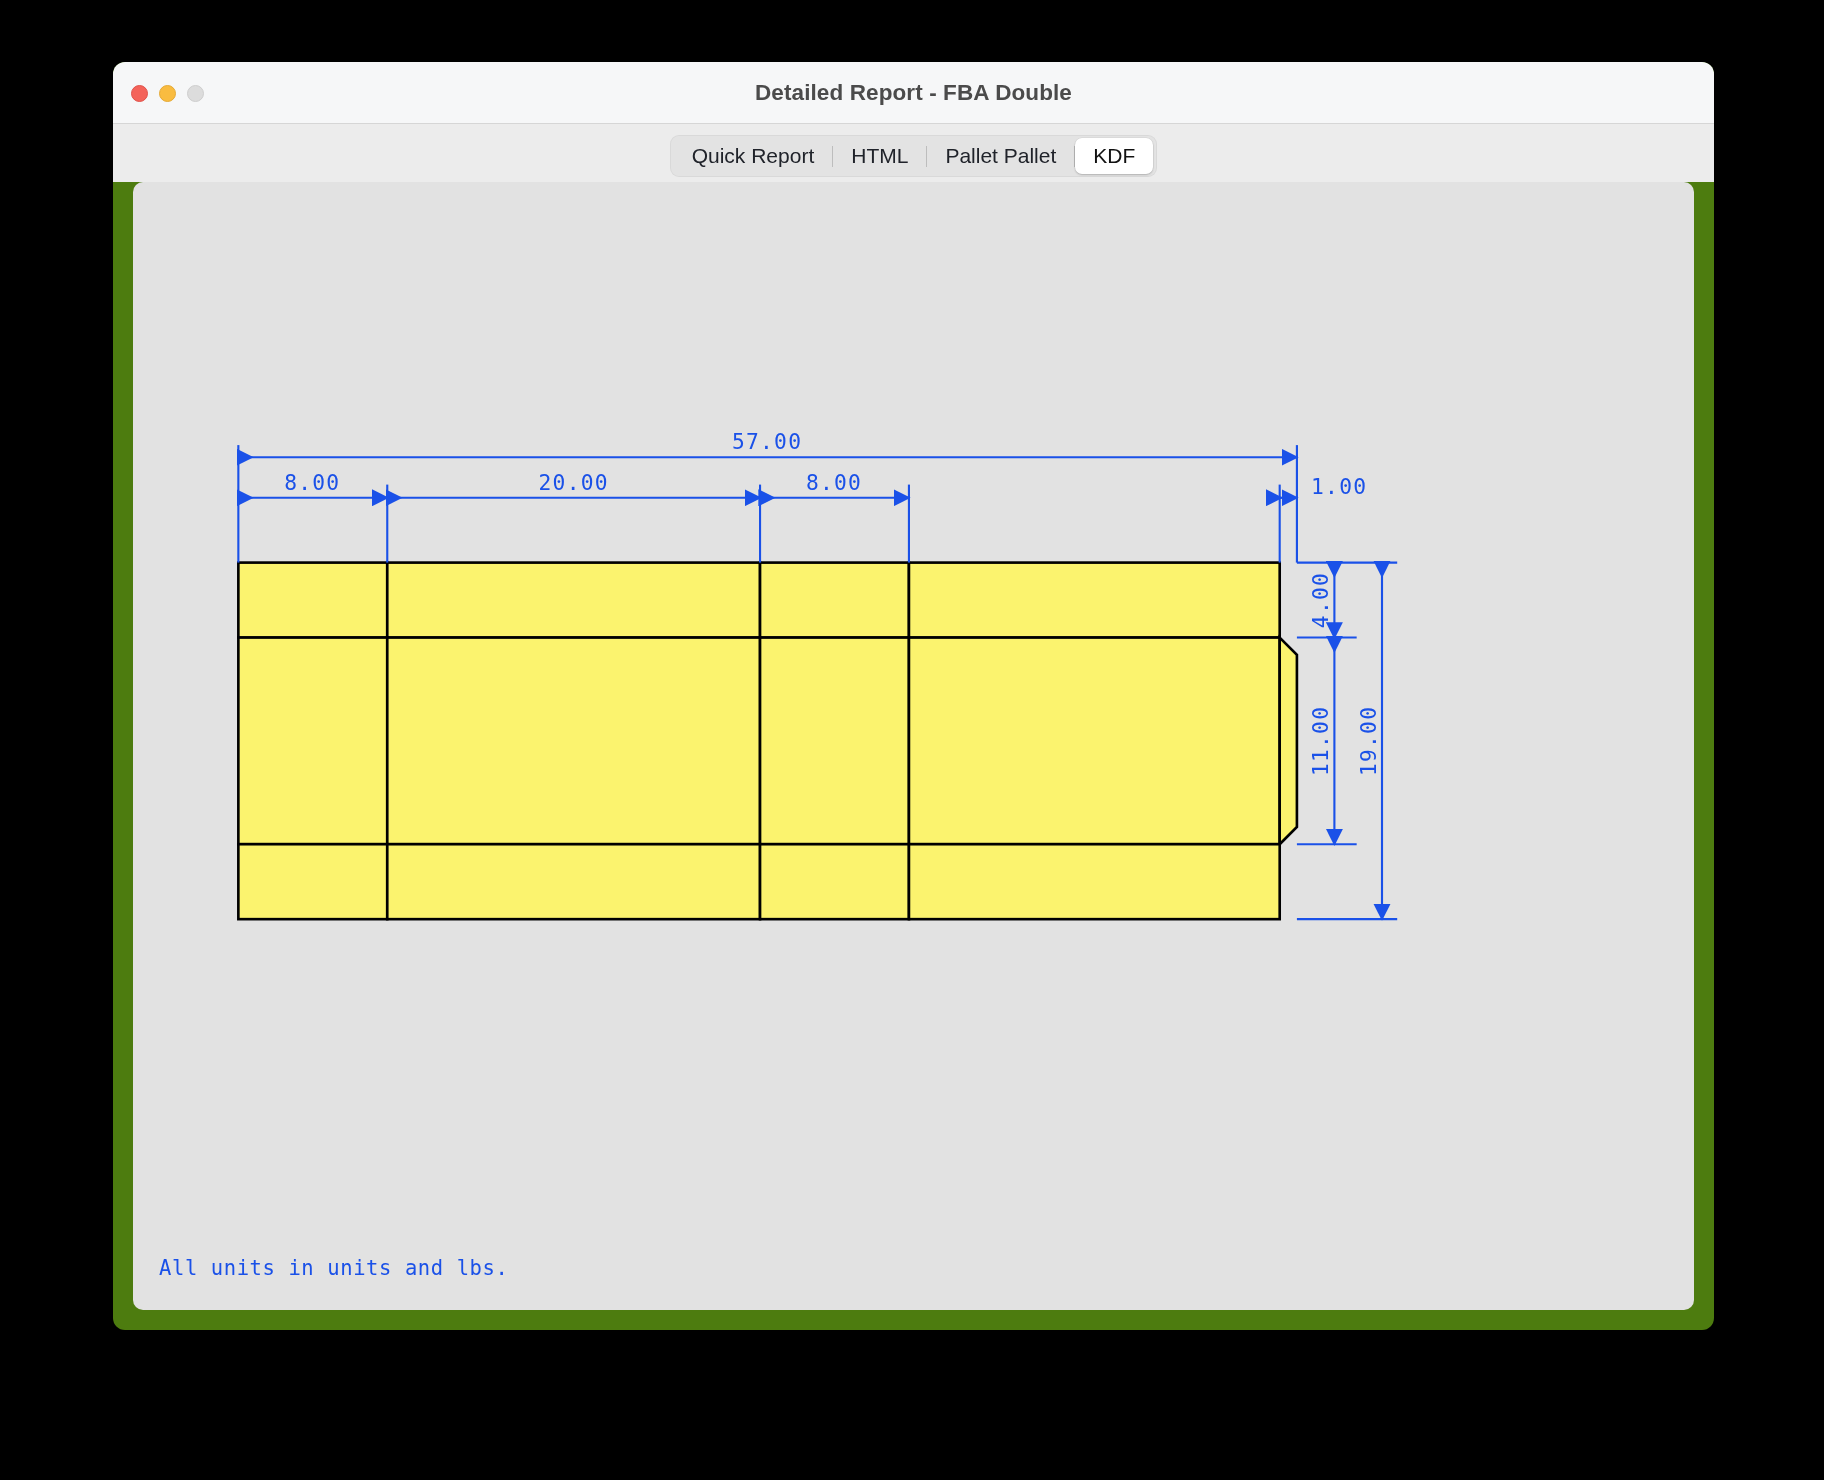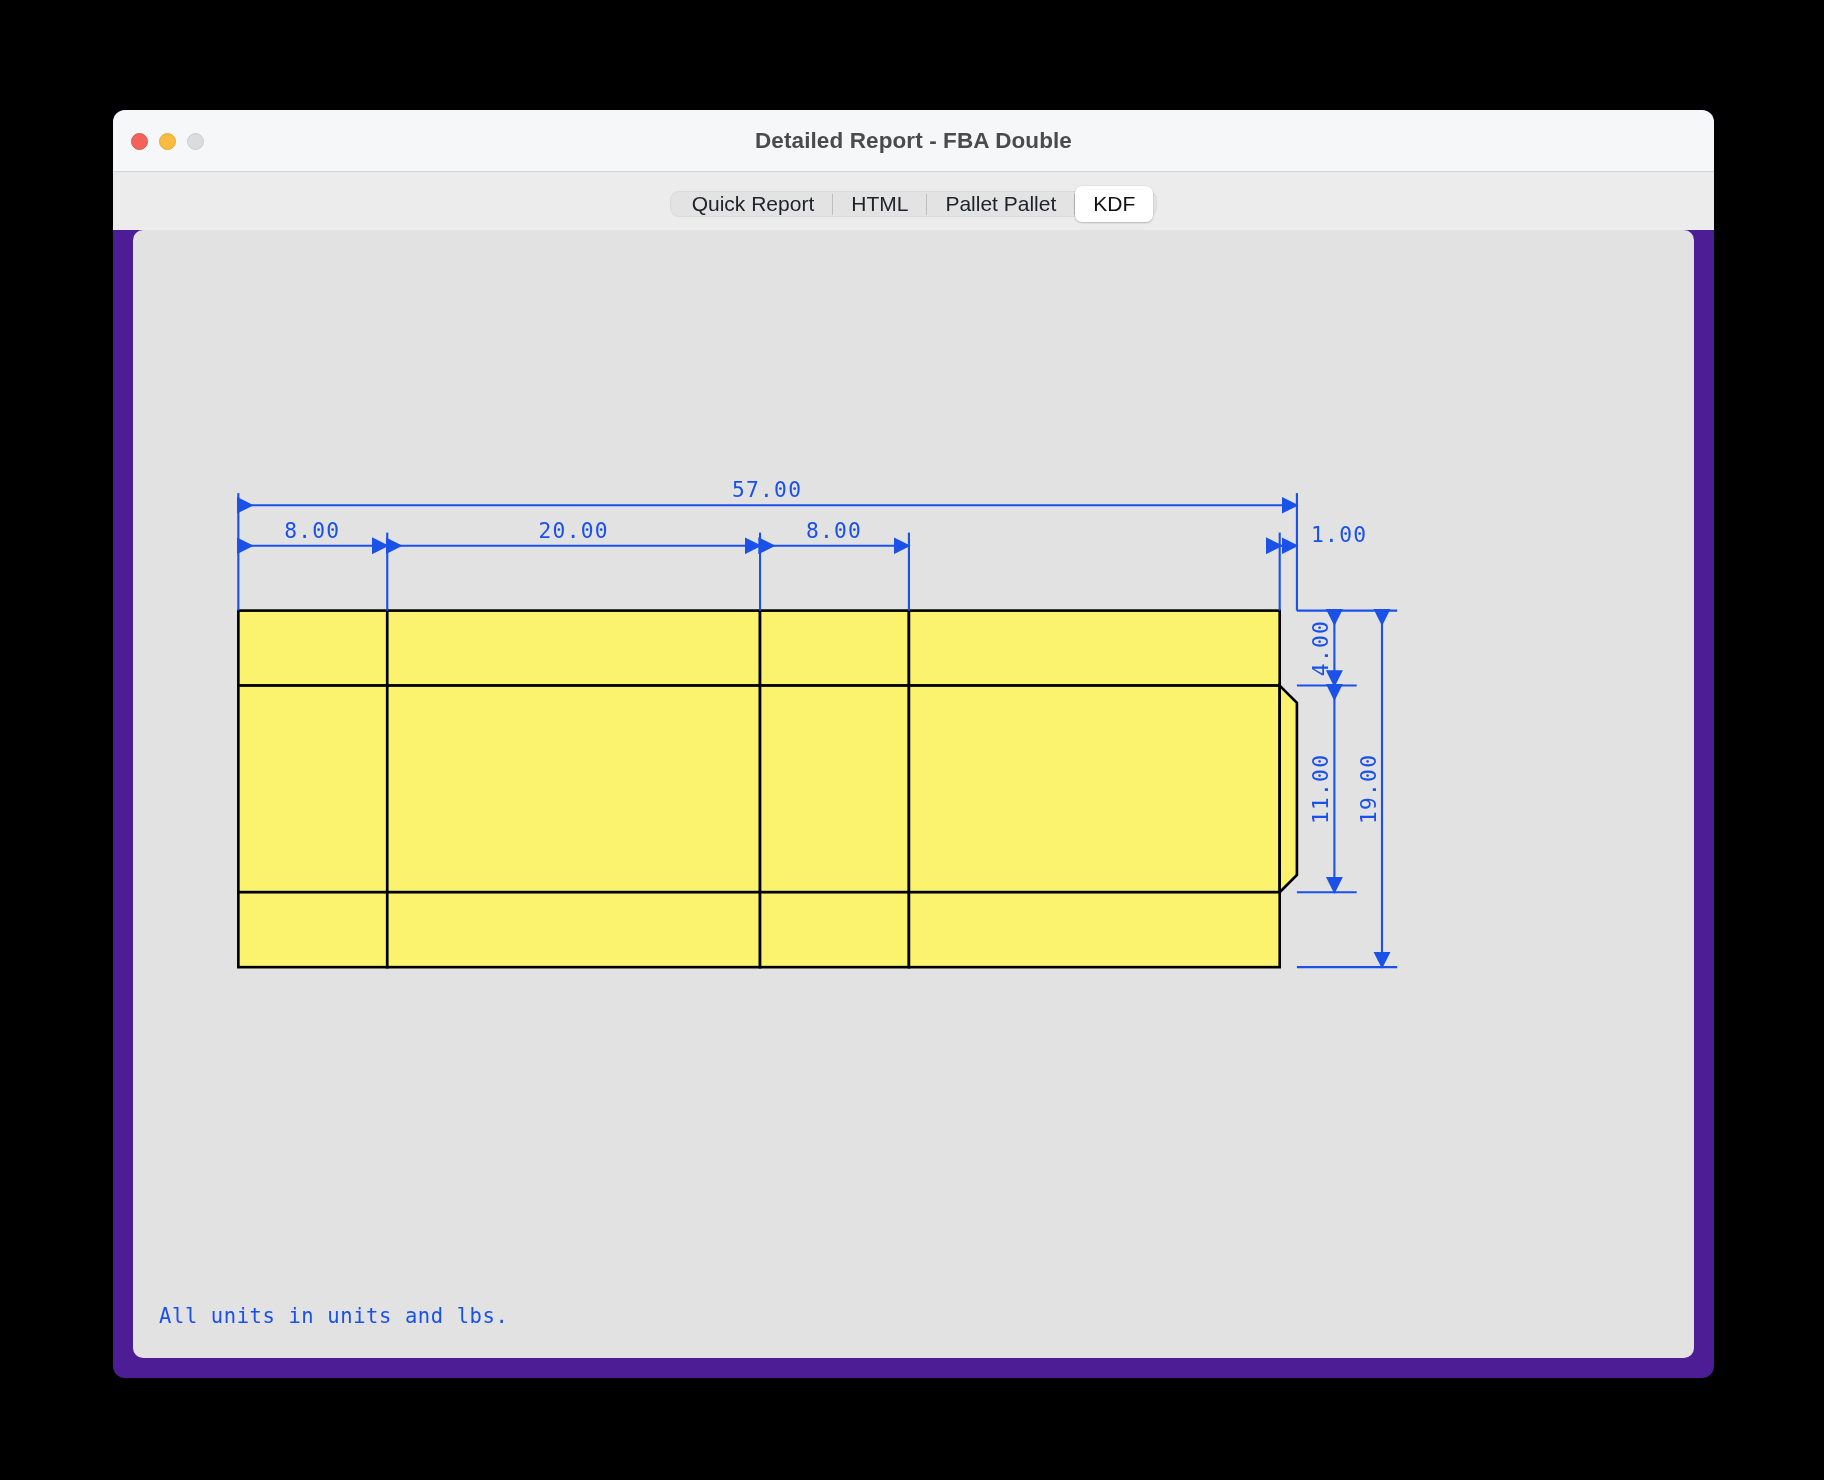--- a/index.html
+++ b/index.html
@@ -19,27 +19,26 @@
     background: #000000;
   }
 
   
   #window {
     position: absolute;
     left: 113px;
     top: 62px;
     width: 1601px;
     height: 1268px;
-    background: #4c1d95;
+    background: #4d7c0f;
     border-radius: 12px;
     box-shadow: 0 10px 40px rgba(0,0,0,0.55);
     overflow: hidden;
     display: flex;
     flex-direction: column;
-    margin-top: 48px;
   }
 
   #titlebar {
     position: relative;
     height: 62px;
     flex: 0 0 62px;
     background: #f6f7f8;
     border-bottom: 1px solid #d6d6d6;
     display: flex;
     align-items: center;
@@ -81,21 +80,21 @@
     align-items: center;
     justify-content: center;
     padding-top: 6px;
   }
 
   #tabbar {
     display: flex;
     align-items: center;
     background: #e3e3e3;
     border-radius: 9px;
-    height: 26px;
+    height: 42px;
     padding: 3px 4px;
     box-shadow: inset 0 0 0 1px rgba(0,0,0,0.045);
   }
 
   .tab {
     font-size: 21px;
     color: #20232a;
     padding: 0 18px;
     height: 36px;
     line-height: 36px;

